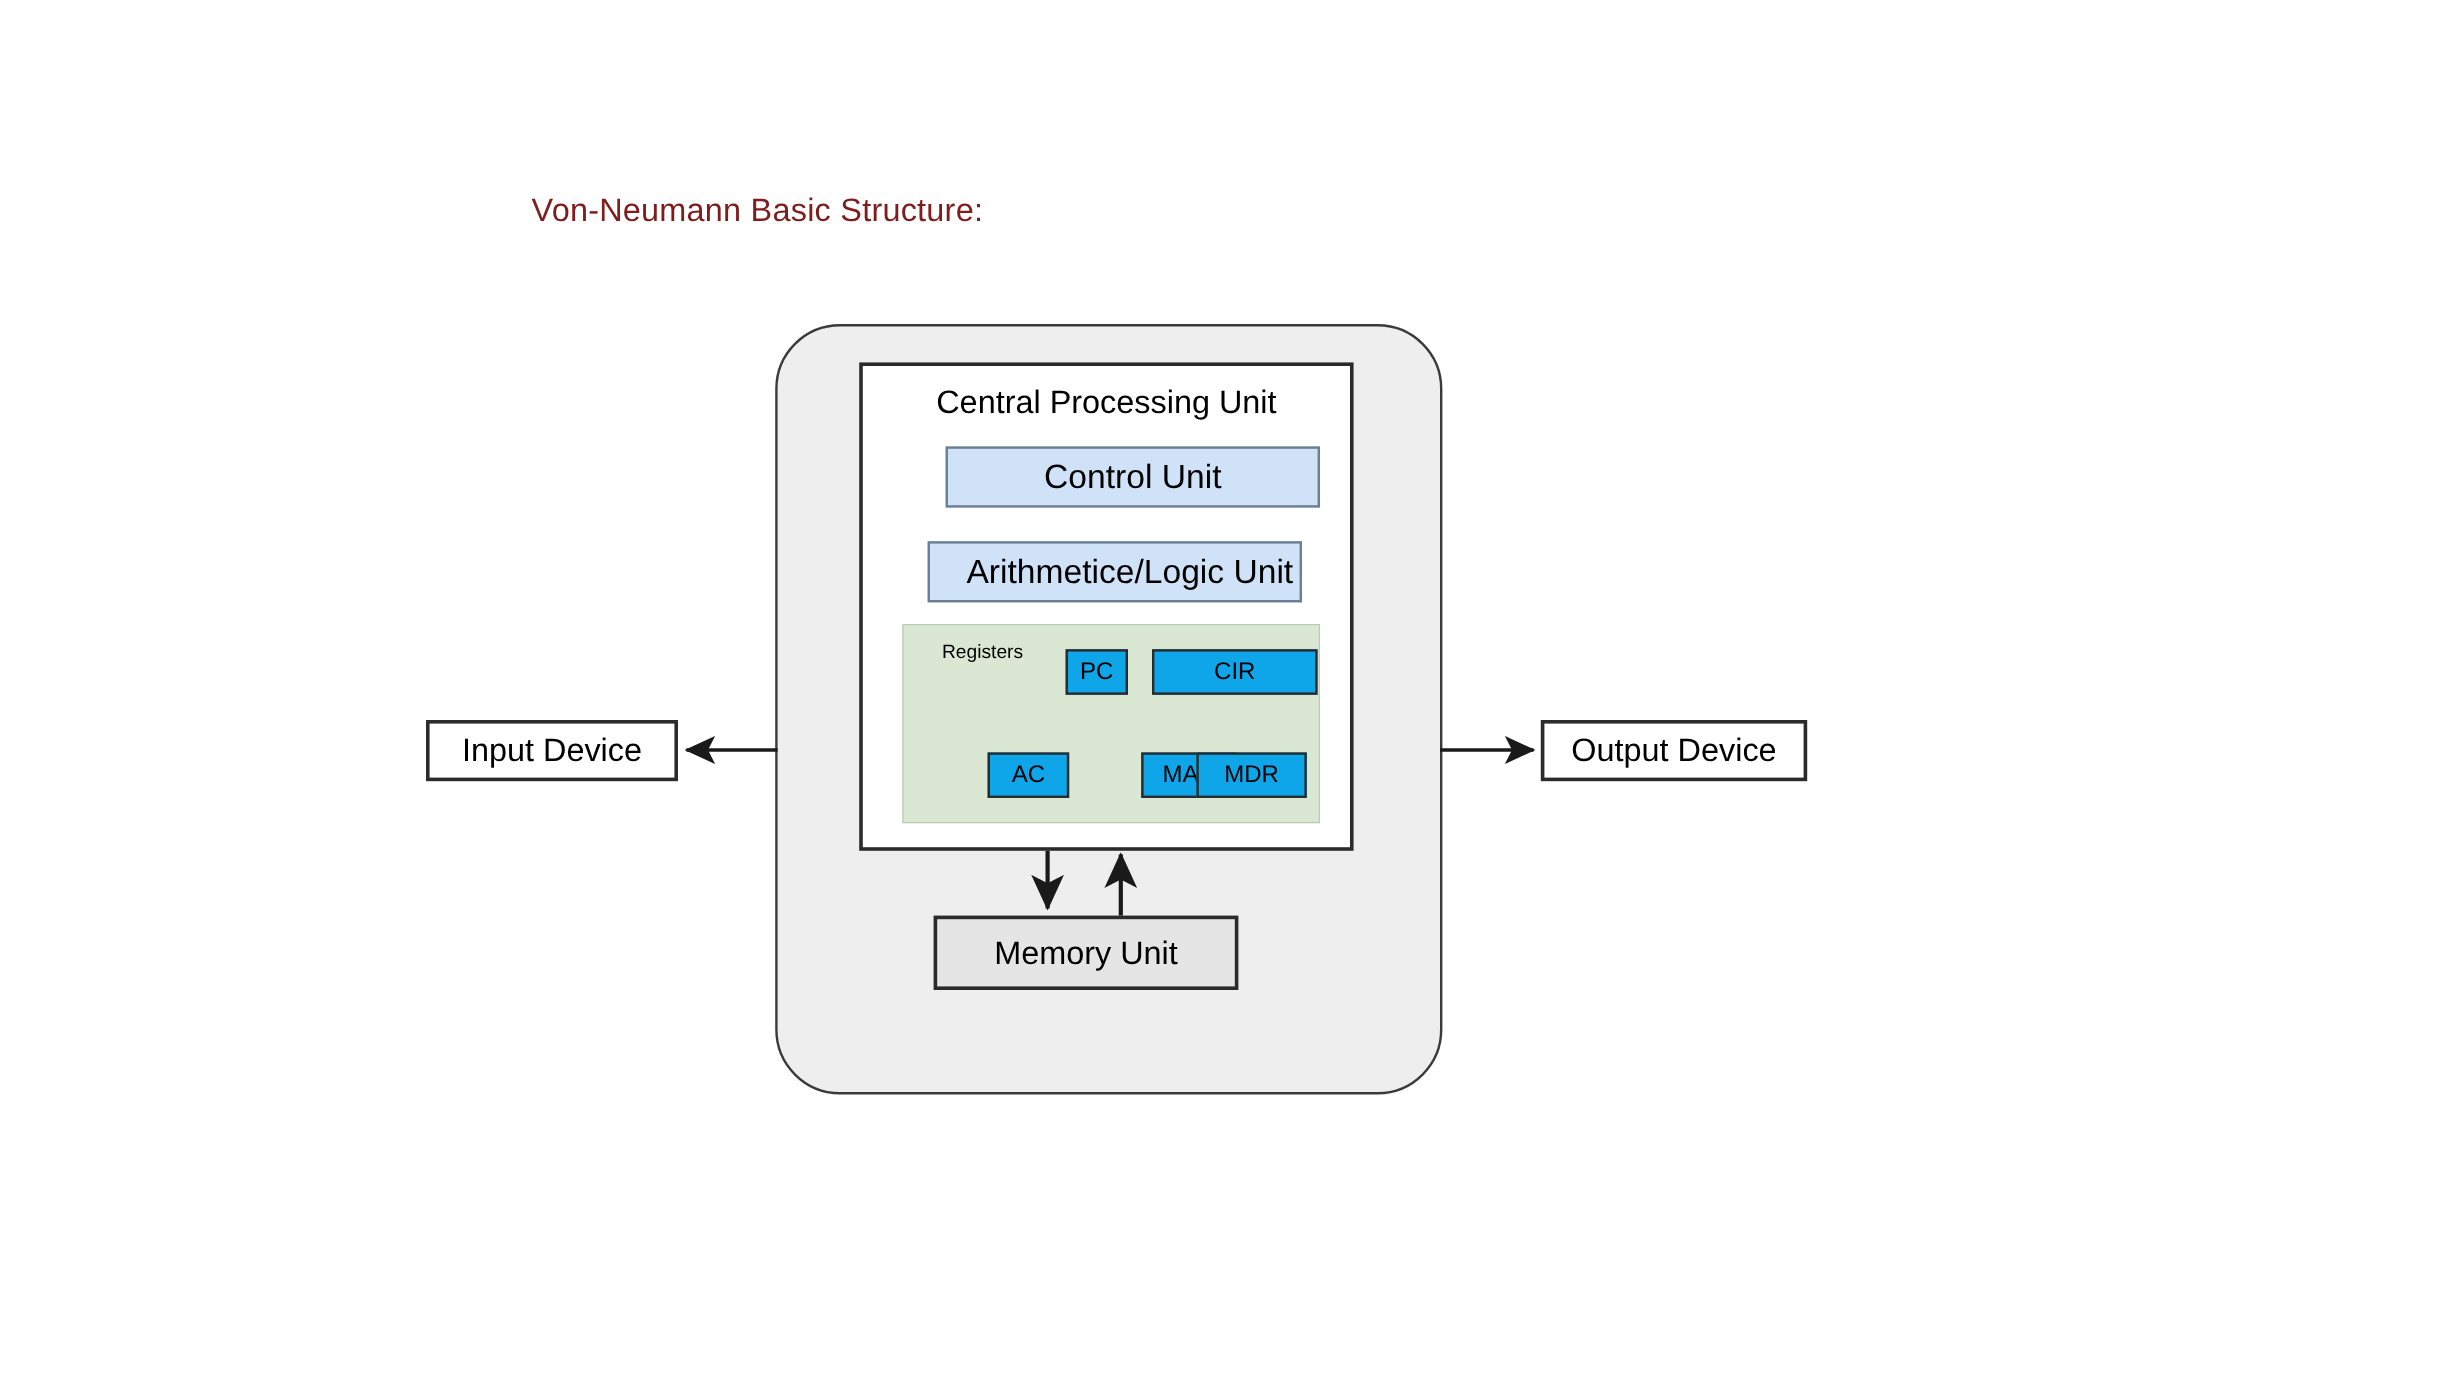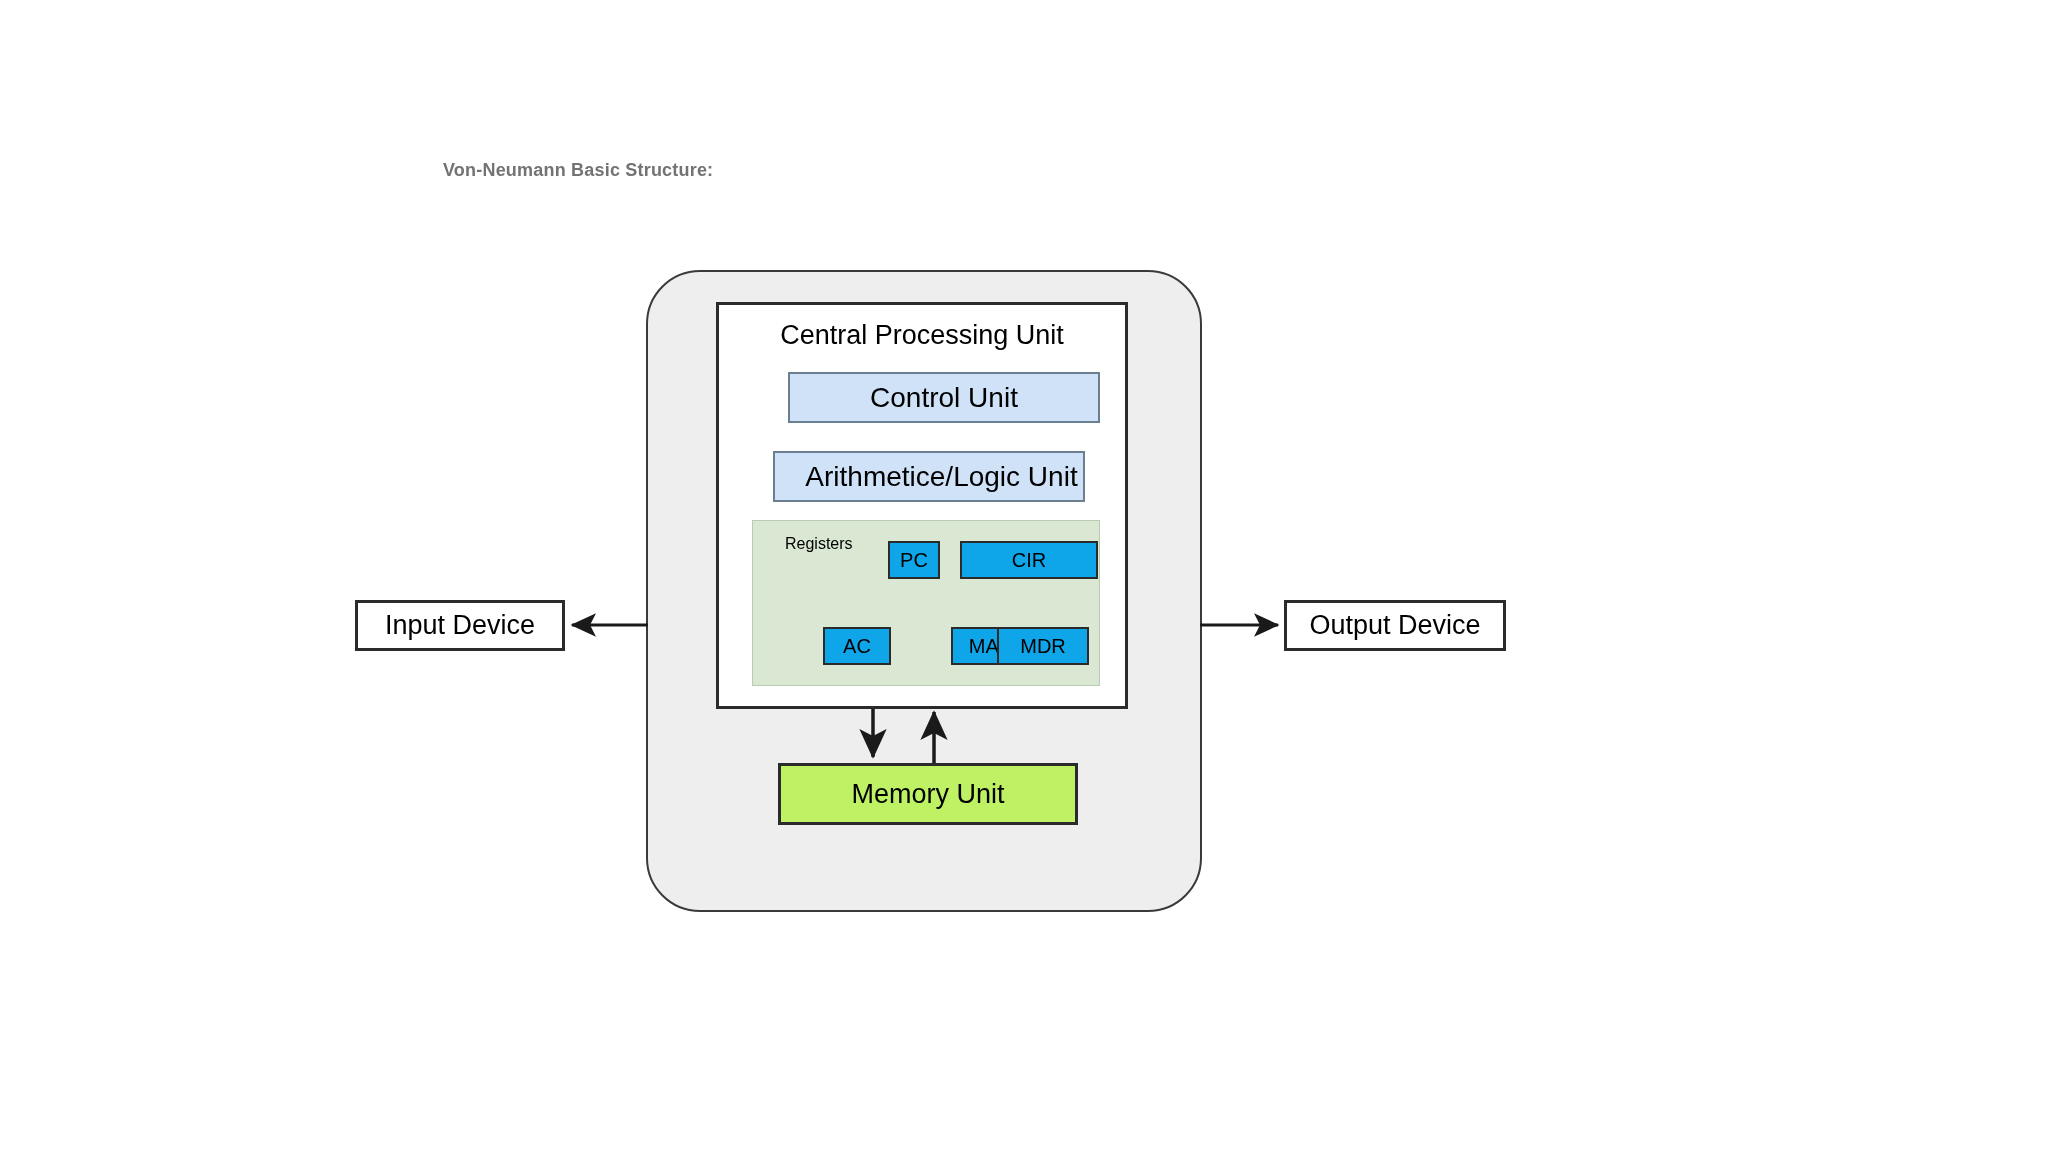--- a/index.html
+++ b/index.html
@@ -21,25 +21,25 @@
     left: 0; top: 0;
     width: 2048px;
     height: 1152px;
   }
 
   
   .title {
     position: absolute;
     left: 443px;
     top: 160px;
-    font-size: 18px;
-    font-weight: bold;
+    font-size: 27px;
+    font-weight: normal;
     letter-spacing: 0.2px;
     white-space: nowrap;
-    color: #737373;
+    color: #7f1d1d;
   }
 
   
   .system-container {
     position: absolute;
     left: 646px;
     top: 270px;
     width: 556px;
     height: 642px;
     background: #eeeeee;
@@ -131,23 +131,23 @@
   .reg-cir { left: 960px; top: 541px; width: 138px; height: 38px; }
   .reg-ac  { left: 823px; top: 627px; width: 68px;  height: 38px; }
   .reg-mar { left: 951px; top: 627px; width: 80px;  height: 38px; }
   .reg-mdr { left: 997px; top: 627px; width: 92px;  height: 38px; }
 
   
   .memory-unit {
     position: absolute;
     left: 778px;
     top: 763px;
-    width: 300px;
+    width: 254px;
     height: 62px;
-    background: #bef264;
+    background: #e5e5e5;
     border: 3px solid #2b2b2b;
     box-sizing: border-box;
     display: flex;
     align-items: center;
     justify-content: center;
     font-size: 27px;
     white-space: nowrap;
   }
 
   

